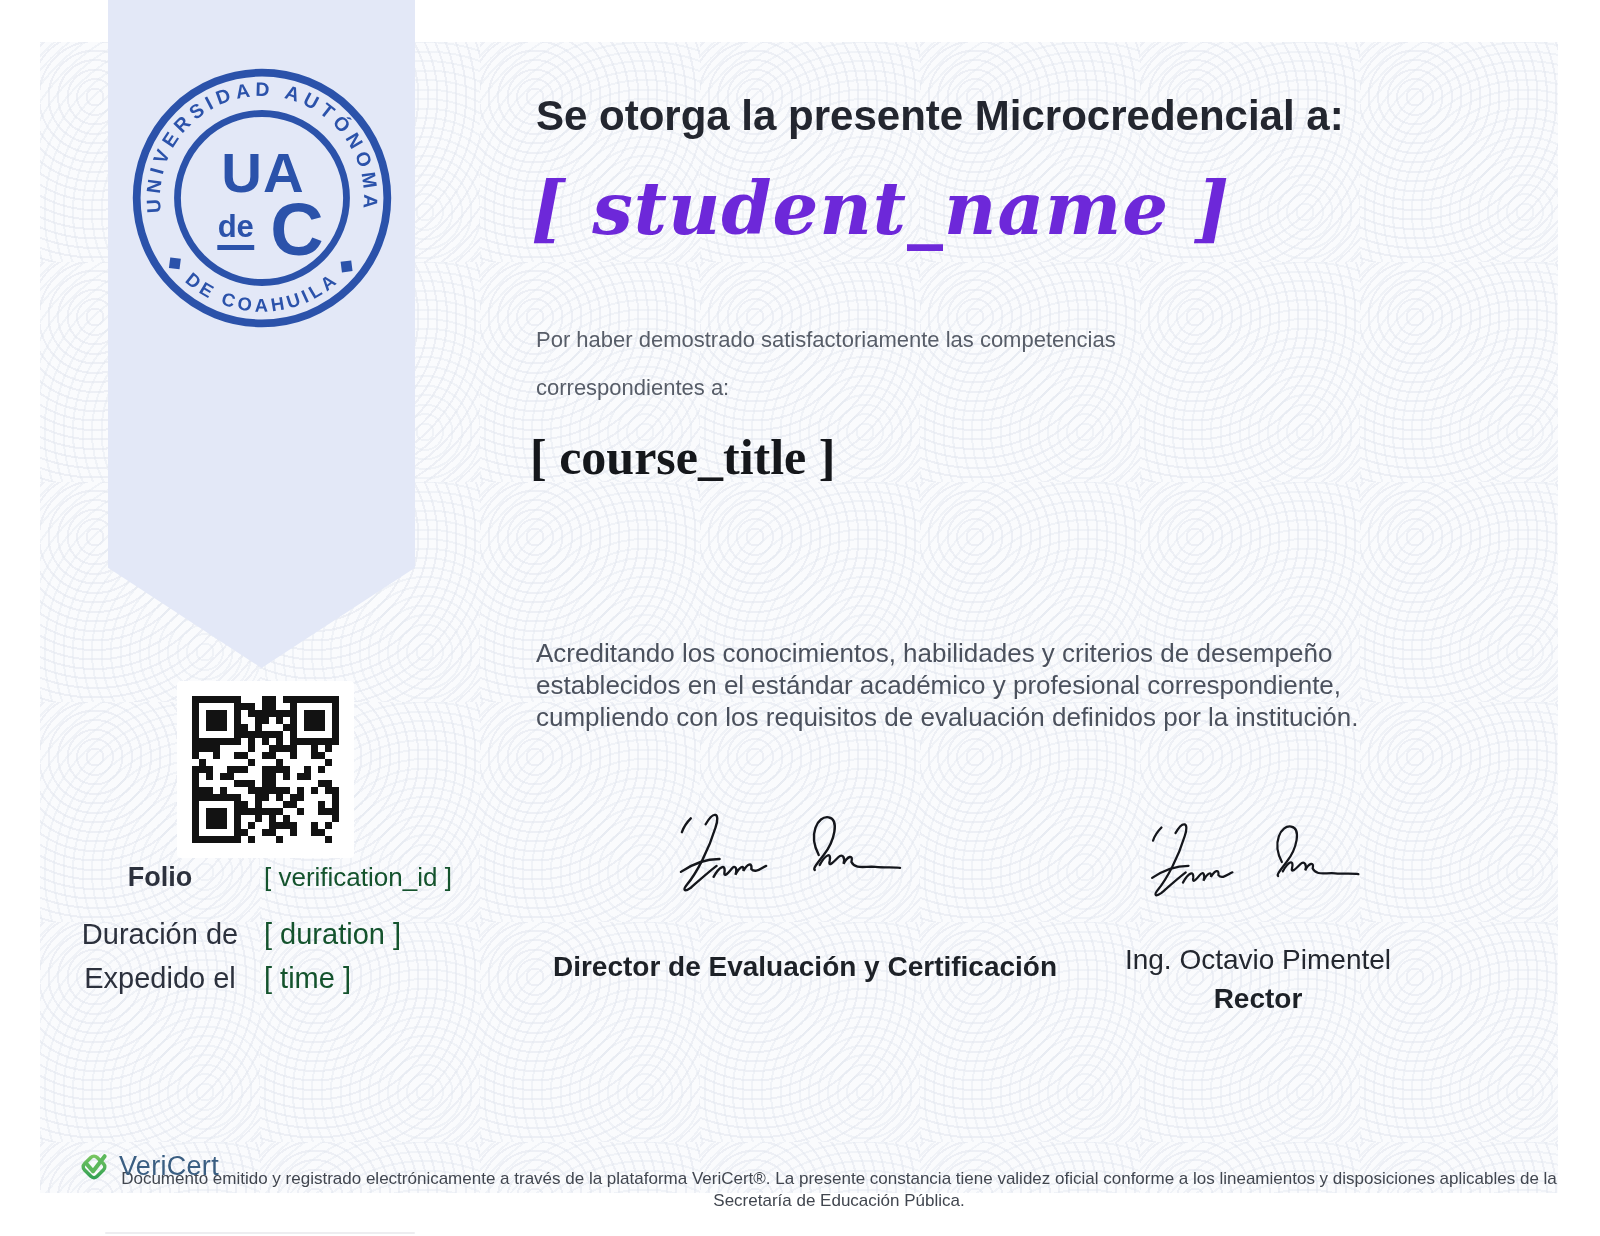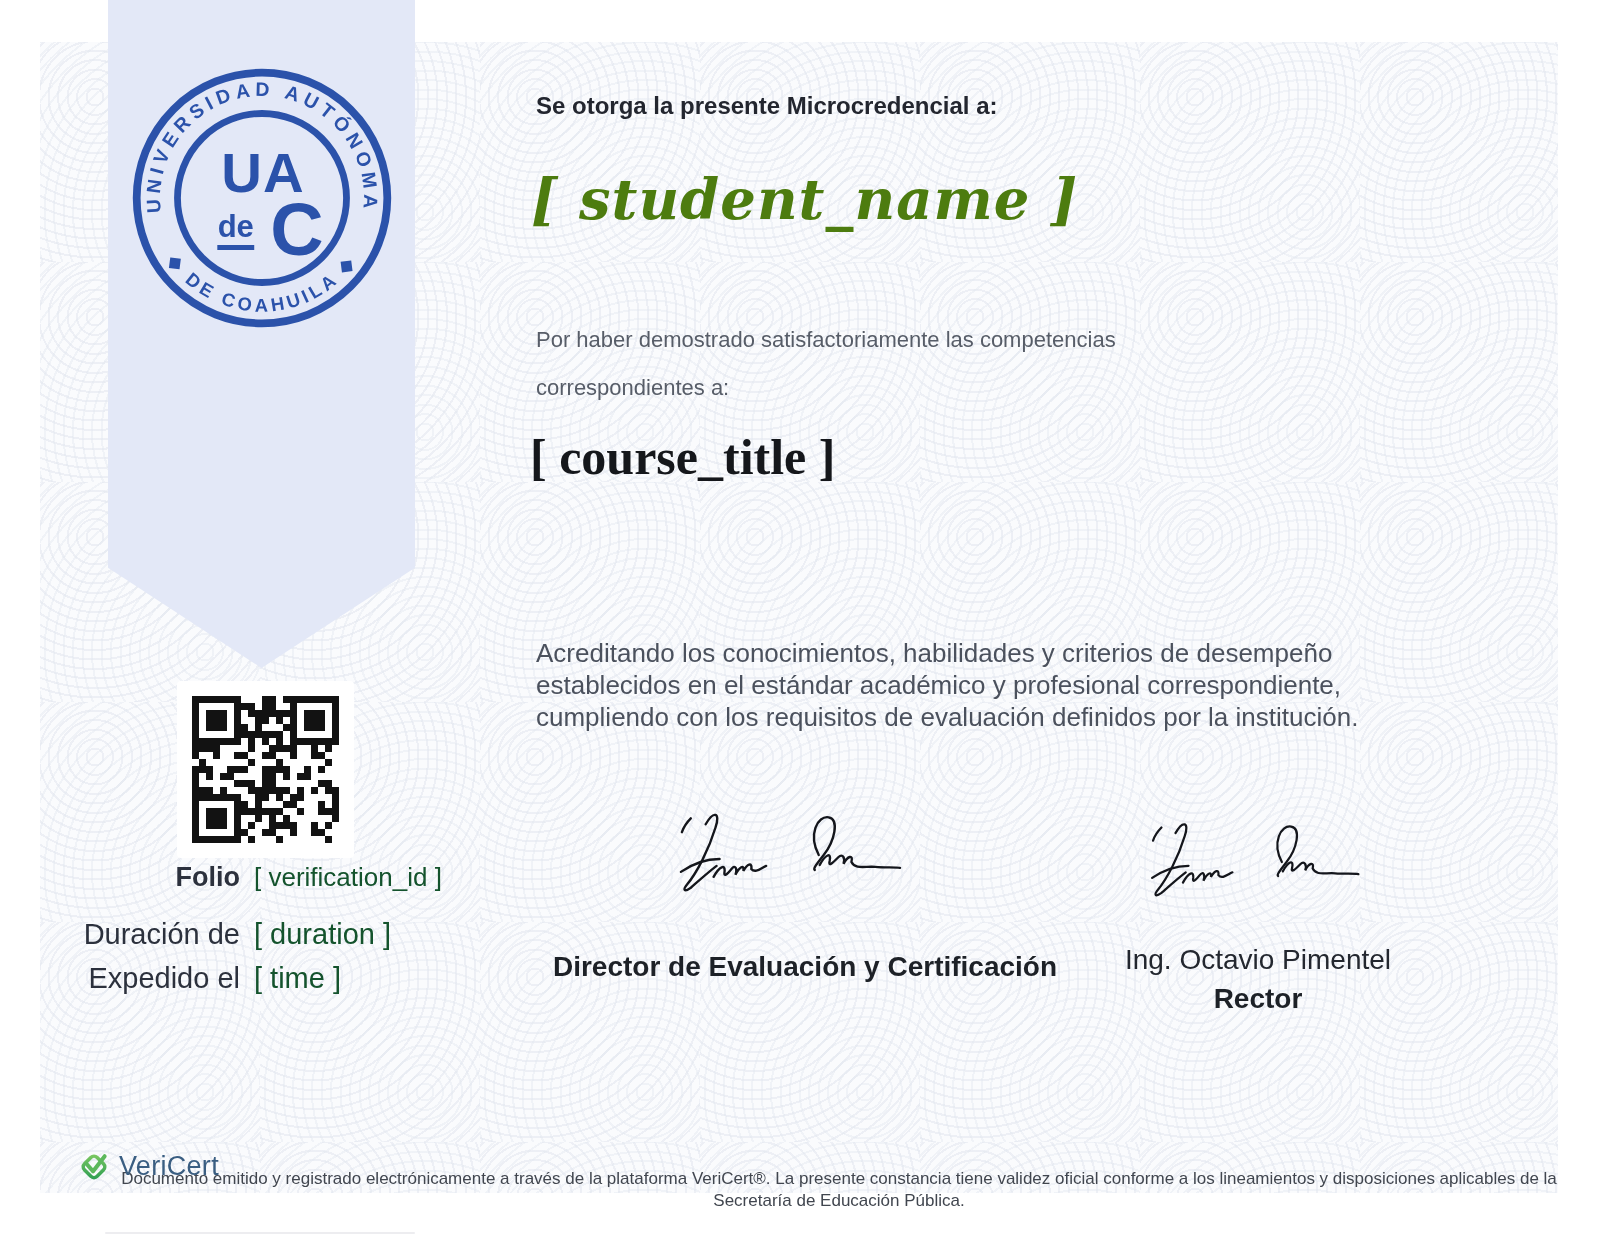--- a/index.html
+++ b/index.html
@@ -17,45 +17,45 @@
   }
 
   .ribbon{
     position:absolute;left:108px;top:0;width:307px;height:668px;
     background:#e3e8f7;
     clip-path:polygon(0 0,100% 0,100% 85%,50% 100%,0 85%);
   }
 
   .seal{position:absolute;left:126px;top:62px;width:272px;height:272px;}
 
-  .h-award{position:absolute;left:536px;top:92px;font-size:24px;font-weight:700;color:#23262f;}
+  .h-award{position:absolute;left:536px;top:92px;font-size:42px;font-weight:700;color:#23262f;}
   .student{
     position:absolute;left:531px;top:166px;
     font-family:"DejaVu Serif",serif;font-style:italic;font-weight:700;
-    font-size:56px;color:#4d7c0f;letter-spacing:1px;white-space:nowrap;
+    font-size:72px;color:#6d28d9;letter-spacing:1px;white-space:nowrap;
   }
   .subline{position:absolute;left:536px;top:316px;width:740px;font-size:22px;line-height:48px;color:#575d68;}
   .course{
     position:absolute;left:530px;top:428px;
     font-family:"Liberation Serif",serif;font-weight:700;
     font-size:50px;color:#15171b;white-space:nowrap;
   }
   .paragraph{position:absolute;left:536px;top:637px;width:920px;font-size:26px;line-height:32px;color:#4b515d;}
 
   .qr-card{
     position:absolute;left:177px;top:681px;width:177px;height:177px;
     background:#ffffff;border-radius:4px;
     display:flex;align-items:center;justify-content:center;
   }
   .qr{display:grid;grid-template-columns:repeat(21,7px);grid-auto-rows:7px;}
   .qr .m{width:7px;height:7px;}
   .qr .on{background:#121212;}
 
   .meta-row{position:absolute;display:flex;align-items:baseline;white-space:nowrap;}
-  .meta-label{width:160px;text-align:right;margin-right:14px;color:#2c313d;}
+  .meta-label{width:160px;text-align:center;margin-right:24px;color:#2c313d;}
   .meta-value{font-weight:400;color:#14532d;}
   .row-folio{left:80px;top:862px;}
   .row-folio .meta-label{font-size:27px;font-weight:700;}
   .row-folio .meta-value{font-size:26px;}
   .row-dur{left:80px;top:918px;}
   .row-exp{left:80px;top:962px;}
   .row-dur .meta-label,.row-exp .meta-label{font-size:29px;}
   .row-dur .meta-value,.row-exp .meta-value{font-size:29px;}
 
   .sig-scribble{position:absolute;}

